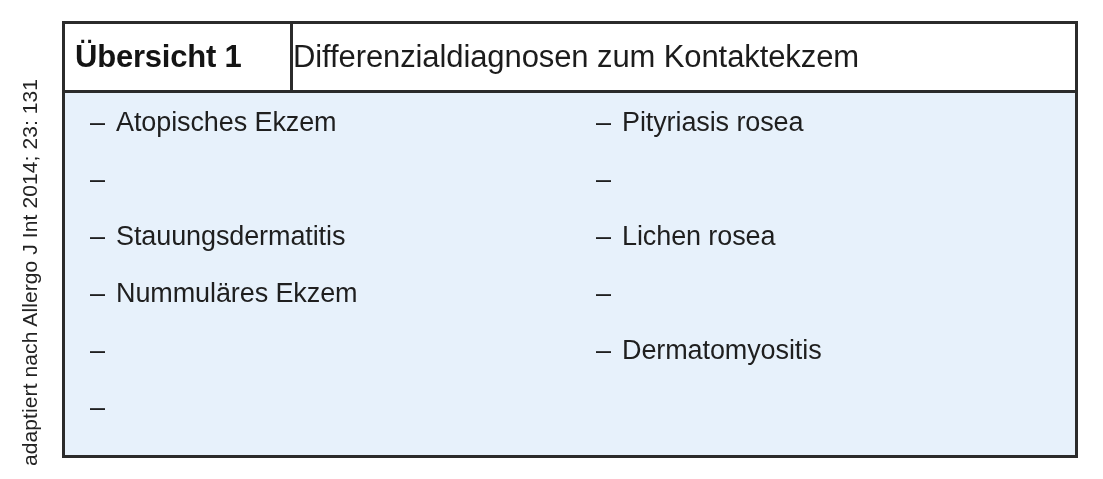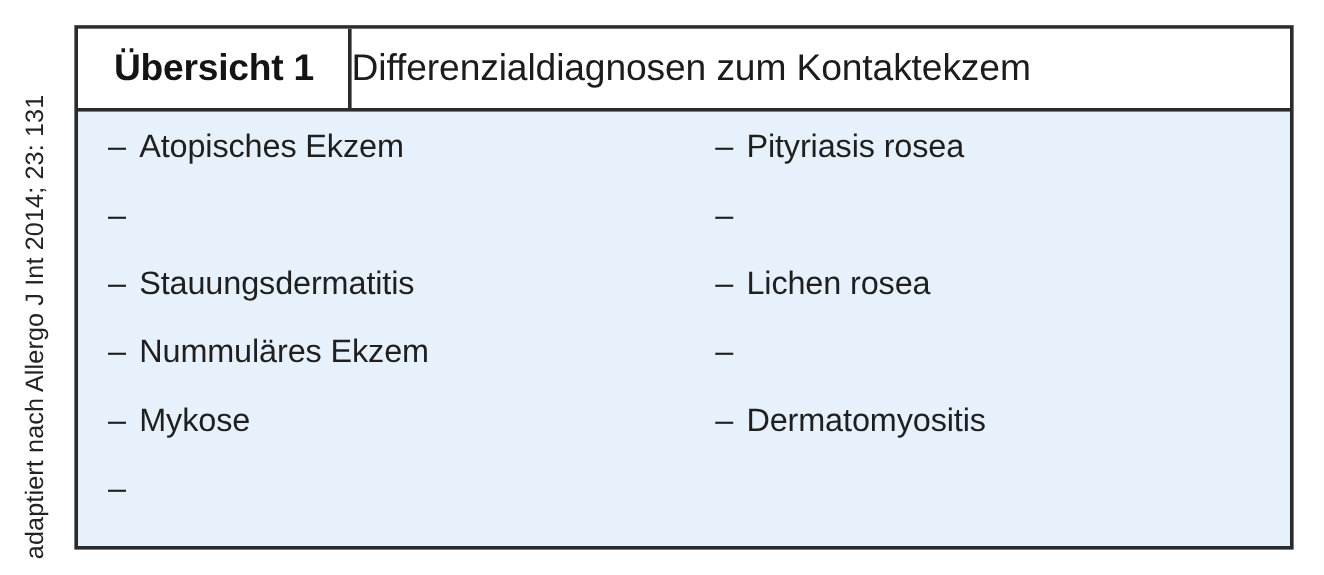--- a/index.html
+++ b/index.html
@@ -63,21 +63,21 @@
     align-items: stretch;
     height: 69px;
     background: #ffffff;
     border-bottom: 3px solid #2b2b2b;
     box-sizing: border-box;
   }
   .header-label {
     flex: 0 0 228px;
     display: flex;
     align-items: center;
-    padding-left: 30px;
+    padding-left: 10px;
     box-sizing: border-box;
     border-right: 3px solid #2b2b2b;
     font-size: 31px;
     font-weight: bold;
     letter-spacing: -0.2px;
     color: #141414;
   }
   .header-title {
     flex: 1 1 auto;
     display: flex;
@@ -155,21 +155,20 @@
           <div class="dx-item">
             <span class="dash">–</span>
             <span class="dx-label">Stauungsdermatitis</span>
           </div>
           <div class="dx-item">
             <span class="dash">–</span>
             <span class="dx-label">Nummuläres Ekzem</span>
           </div>
           <div class="dx-item">
             <span class="dash">–</span>
-            <span class="dx-label">Mykose</span>
           </div>
           <div class="dx-item">
             <span class="dash">–</span>
           </div>
         </div>
 
         <div class="col col-right">
           <div class="dx-item">
             <span class="dash">–</span>
             <span class="dx-label">Pityriasis rosea</span>

